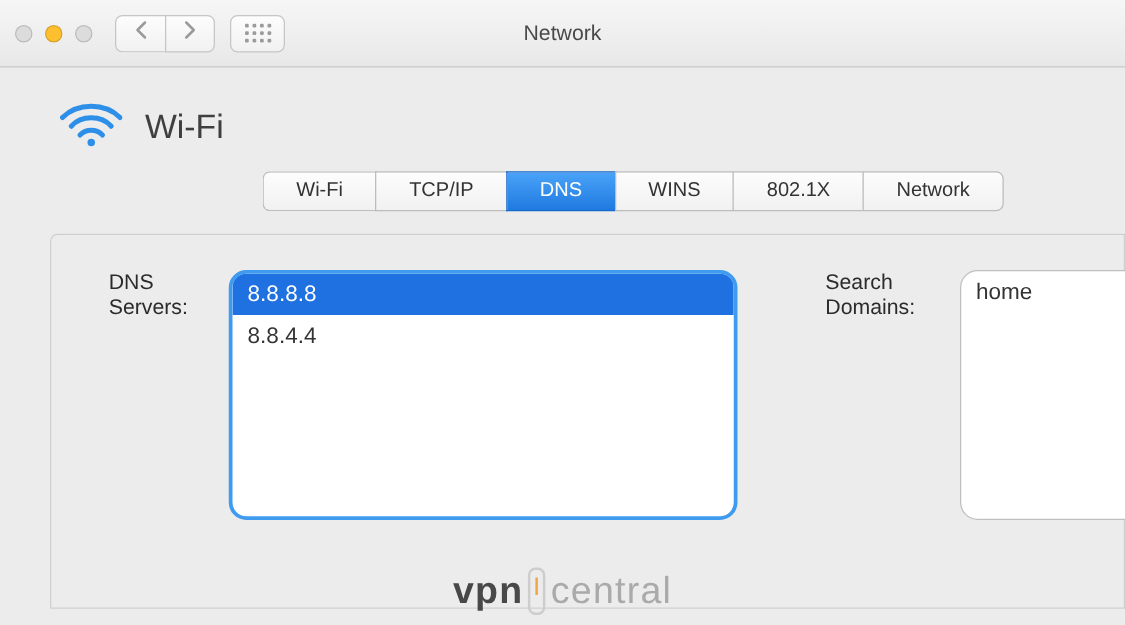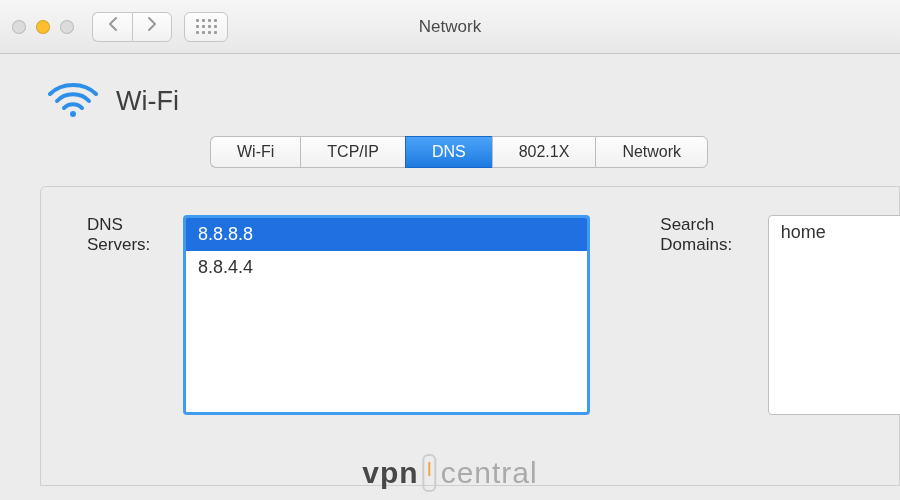--- a/index.html
+++ b/index.html
@@ -30,21 +30,21 @@
   .tabs { display: flex; margin: 4px 0 0 210px; }
   .tab { height: 32px; padding: 0 26px; background: linear-gradient(#fdfdfd,#f1f1f1); border: 1px solid #bdbdbd; border-right: none; display: flex; align-items: center; font-size: 16px; color: #333; cursor: default; }
   .tab:first-child { border-radius: 6px 0 0 6px; }
   .tab:last-child { border-right: 1px solid #bdbdbd; border-radius: 0 6px 6px 0; }
   .tab.active { background: linear-gradient(#4aa3f8,#1f7ae0); color: #fff; border-color: #1768c9; }
 
   
   .panel { margin: 18px 0 0 40px; background: #ececec; border: 1px solid #cfcfcf; border-radius: 6px 0 0 0; padding: 28px 0 0 46px; height: 300px; position: relative; display: flex; gap: 70px; }
   .section { display: flex; flex-direction: row; }
   .sec-label { font-size: 17px; color: #2b2b2b; margin-bottom: 10px; }
-  .listbox { background: #fff; border: 1px solid #bfbfbf; width: 440px; height: 200px; border-radius: 4px; overflow: hidden; }
+  .listbox { background: #fff; border: 1px solid #bfbfbf; width: 440px; height: 200px; border-radius: 14px; overflow: hidden; }
   .listbox.dns { border: 3px solid #3f9bf0; }
   .listbox.search { width: 204px; }
   .listrow { padding: 6px 12px; font-size: 18px; color: #333; }
   .listrow.selected { background: #1f70e0; color: #fff; }
 
   
   .watermark { position: absolute; bottom: 8px; left: 50%; transform: translateX(-50%); display: flex; align-items: center; font-size: 30px; letter-spacing: 1px; color: #a7a7a7; font-weight: 500; opacity: 0.95; }
   .watermark .vpn { color: #404040; font-weight: 600; }
   .watermark .blt { margin: 0 4px; width: 14px; height: 38px; border: 2px solid #ccc; border-radius: 6px; position: relative; display: inline-block; }
   .watermark .blt::after { content: ""; position: absolute; left: 4px; top: 6px; width: 2px; height: 14px; background: #f1a33c; }
@@ -104,20 +104,21 @@
       <circle cx="25" cy="34" r="3" fill="#2d8fe8"></circle>
     </svg>
   </span>
   <div class="iface-name">Wi-Fi</div>
 </div>
 
 <div class="tabs">
   <div class="tab">Wi-Fi</div>
   <div class="tab">TCP/IP</div>
   <div class="tab active">DNS</div>
+  <div class="tab">WINS</div>
   <div class="tab">802.1X</div>
   <div class="tab">Network</div>
 </div>
 
 <div class="panel">
   <div class="section">
     <div class="sec-label">DNS Servers:</div>
     <div class="listbox dns">
       <div class="listrow selected">8.8.8.8</div>
       <div class="listrow">8.8.4.4</div>

